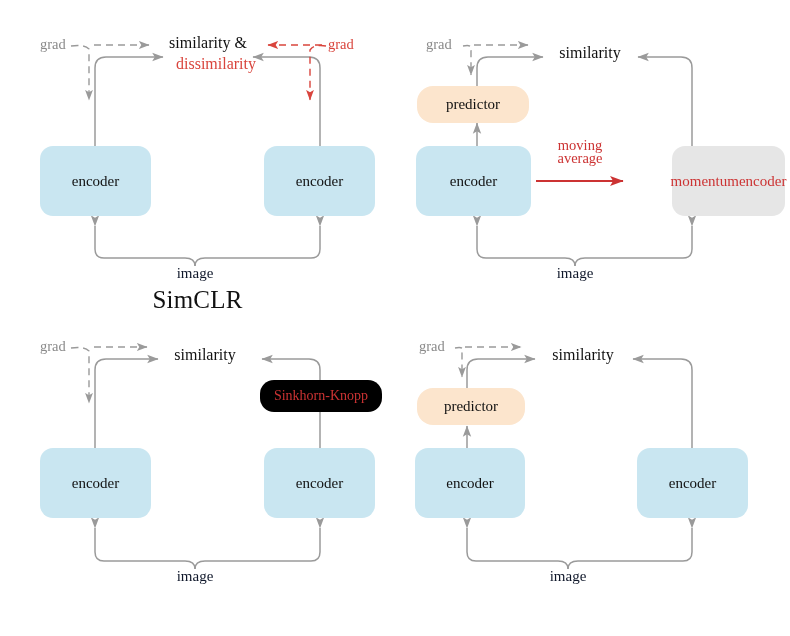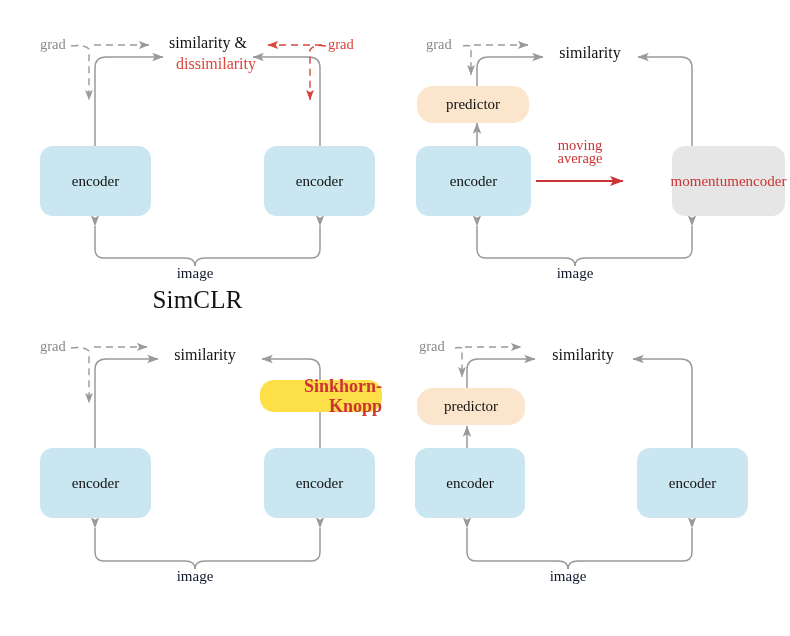--- a/index.html
+++ b/index.html
@@ -53,25 +53,24 @@
     font-size: 15px;
     border-radius: 16px;
   }
   .node.momentum {
     background: #e6e6e6;
     color: #cc3333;
     font-size: 15px;
     border-radius: 13px;
   }
   .node.sinkhorn {
-    background: #fde047;
+    background: #000000;
     color: #cc3333;
-    font-size: 18px;
+    font-size: 14px;
     border-radius: 14px;
-    font-weight: bold;
   }
   .lbl {
     position: absolute;
     white-space: nowrap;
     line-height: 1.18;
   }
   .lbl.grad {
     font-size: 14.5px;
     color: #8a8a8a;
   }

